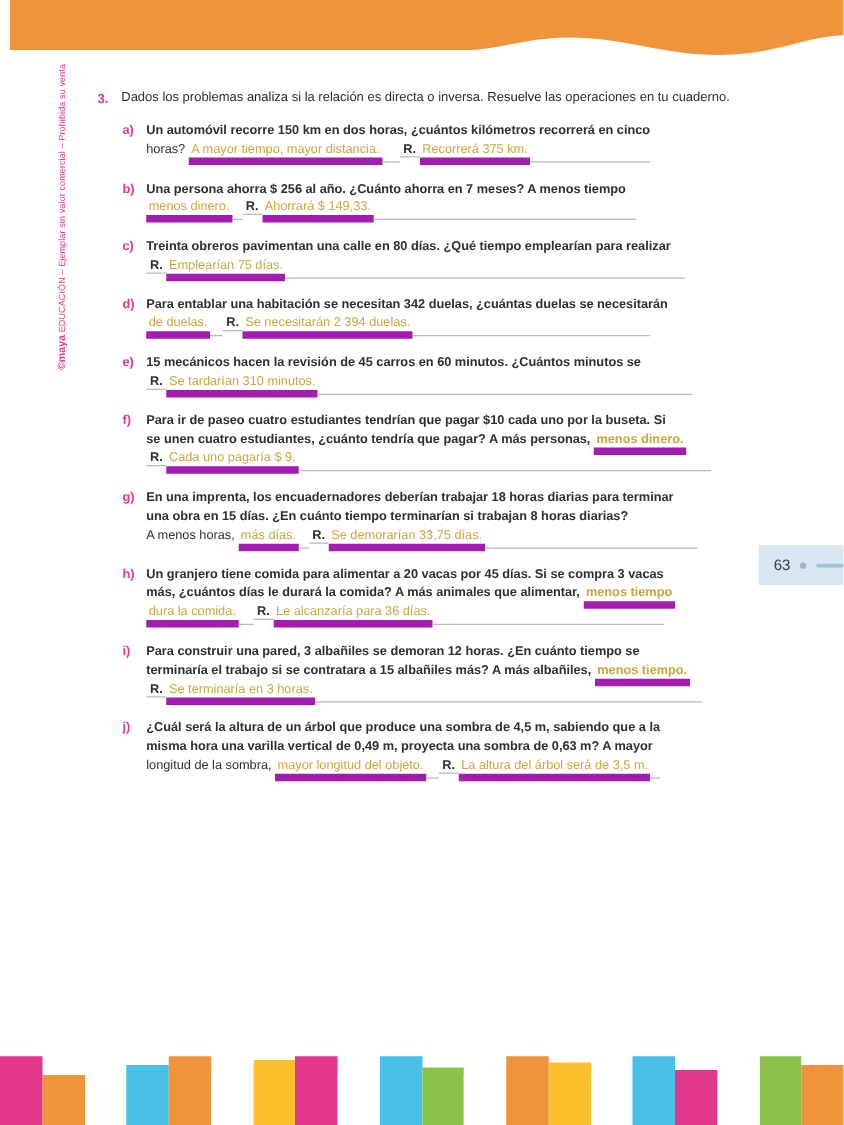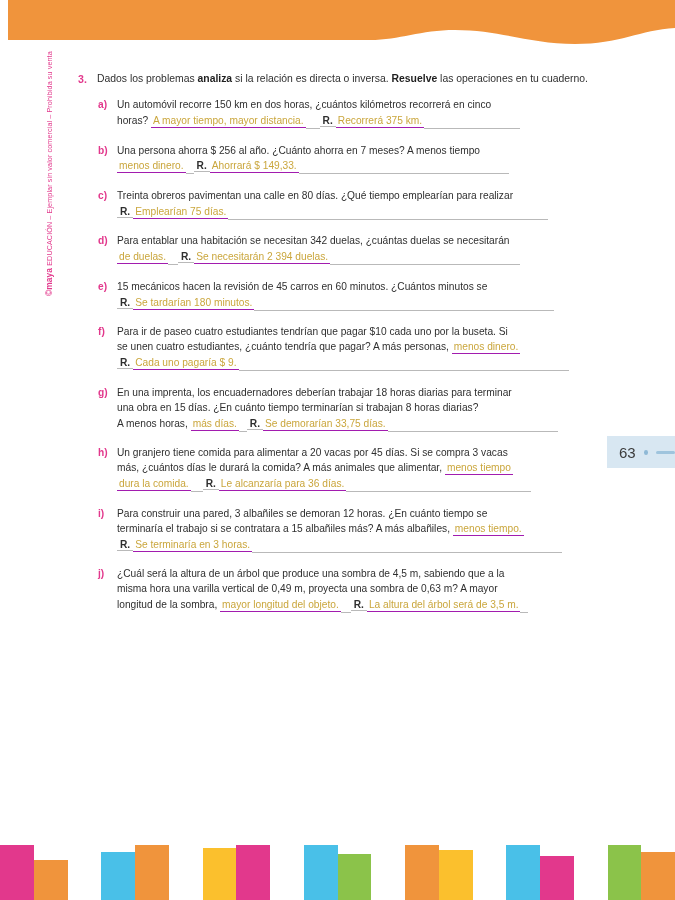--- a/index.html
+++ b/index.html
@@ -50,21 +50,21 @@
     top: 436px;
     width: 68px; height: 32px;
     background: #d8e7f2;
     display: flex;
     align-items: center;
     justify-content: flex-start;
     padding-left: 12px;
     gap: 8px;
   }
   .page-tab .num {
-    font-size: 15px;
+    font-size: 12px;
     color: #3b3b3b;
   }
   .page-tab .dot {
     width: 5px; height: 5px; border-radius: 50%;
     background: #8fb9d6;
   }
   .page-tab .dash {
     width: 22px; height: 3px; border-radius: 2px;
     background: #9fc4dd;
   }
@@ -85,21 +85,21 @@
     font-size: 10.4px;
     line-height: 1.42;
   }
   .q-num {
     color: #e2388c;
     font-weight: bold;
     font-size: 10.6px;
     min-width: 12px;
   }
   .q-text { flex: 1; }
-  .q-text b { font-weight: bold; color: #1f1f1f; }
+  .q-text b { font-weight: normal; color: #1f1f1f; }
 
   .items {
     margin-top: 11px;
     padding-left: 20px;
   }
   .item {
     display: flex;
     align-items: flex-start;
     gap: 7px;
     margin-bottom: 14.5px;
@@ -111,36 +111,36 @@
     font-weight: bold;
     font-size: 10.2px;
     min-width: 12px;
     padding-top: 0px;
   }
   .item-body { flex: 1; }
 
   
   .hw {
     color: #caa63c;
-    border-bottom: 1px solid #a21caf;
+    border-bottom: 6px solid #a21caf;
     padding: 0 2px 1px 2px;
     white-space: nowrap;
   }
   .hw-r {
     color: #2f2f2f;
     font-weight: bold;
     padding: 0 3px;
     border-bottom: 1px solid #b9b9b9;
   }
   .rule {
     display: inline-block;
     border-bottom: 1px solid #b9b9b9;
     vertical-align: bottom;
   }
-  .line-wrap { display: block; }
+  .line-wrap { display: block; font-weight: bold; }
 
   
   .bottom-bars {
     position: absolute;
     left: 0; bottom: 0;
     width: 675px; height: 55px;
     display: flex;
   }
   .bottom-bars .bar { height: 100%; }
 </style>
@@ -205,21 +205,21 @@
         <span class="item-body">
           <span class="line-wrap">Para entablar una habitación se necesitan 342 duelas, ¿cuántas duelas se necesitarán</span>
           <span class="hw">de duelas.</span><span class="rule" style="width:10px">&nbsp;</span><span class="hw-r">R.</span><span class="hw">Se necesitarán 2 394 duelas.</span><span class="rule" style="width:190px">&nbsp;</span>
         </span>
       </div>
 
       <div class="item">
         <span class="item-letter">e)</span>
         <span class="item-body">
           <span class="line-wrap">15 mecánicos hacen la revisión de 45 carros en 60 minutos. ¿Cuántos minutos se</span>
-          <span class="hw-r">R.</span><span class="hw">Se tardarían 180 minutos.</span><span class="rule" style="width:300px">&nbsp;</span>
+          <span class="hw-r">R.</span><span class="hw">Se tardarían 310 minutos.</span><span class="rule" style="width:300px">&nbsp;</span>
         </span>
       </div>
 
       <div class="item">
         <span class="item-letter">f)</span>
         <span class="item-body">
           <span class="line-wrap">Para ir de paseo cuatro estudiantes tendrían que pagar $10 cada uno por la buseta. Si</span>
           <span class="line-wrap"><span>se unen cuatro estudiantes, ¿cuánto tendría que pagar? A más personas,</span> <span class="hw">menos dinero.</span></span>
           <span class="hw-r">R.</span><span class="hw">Cada uno pagaría $ 9.</span><span class="rule" style="width:330px">&nbsp;</span>
         </span>

